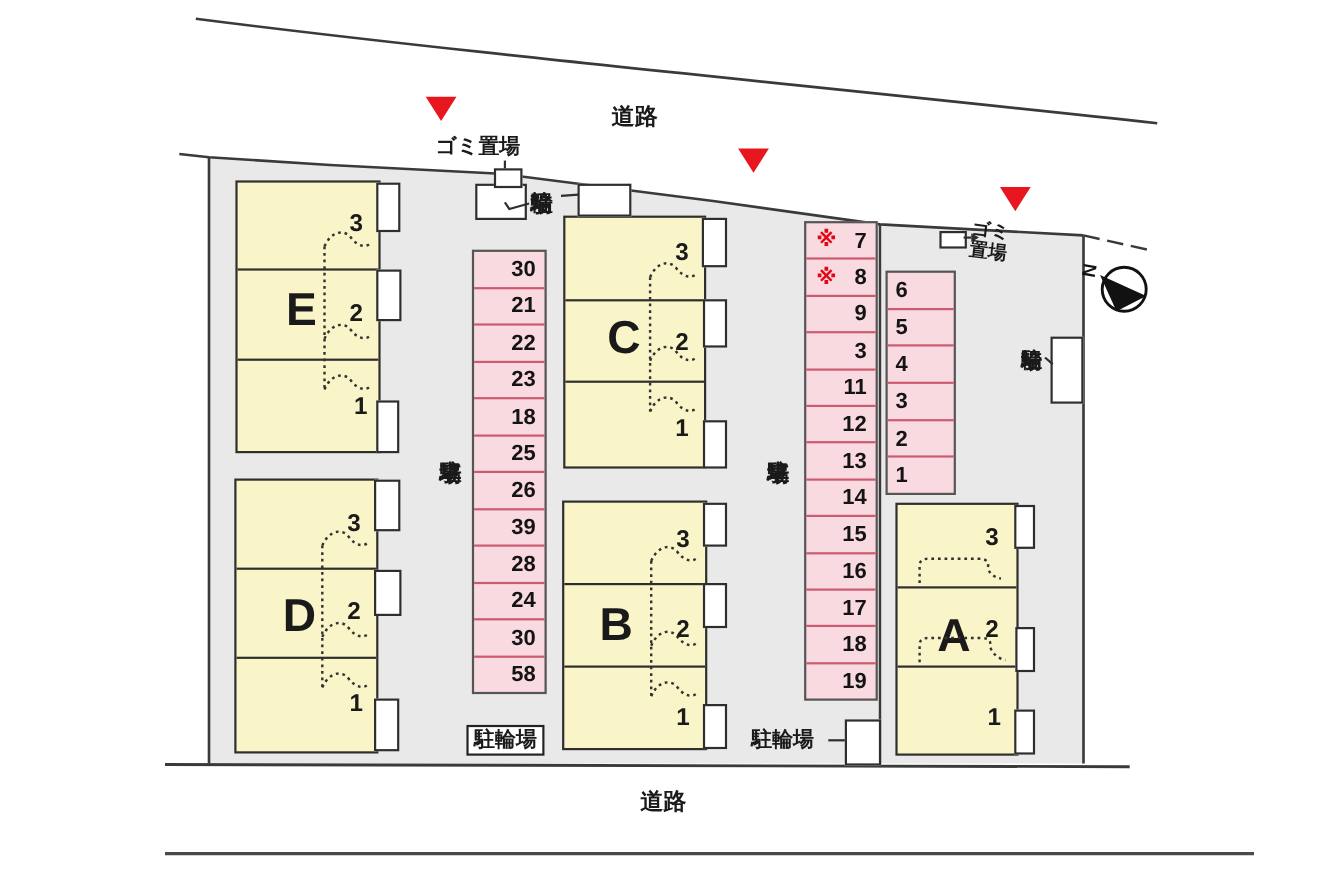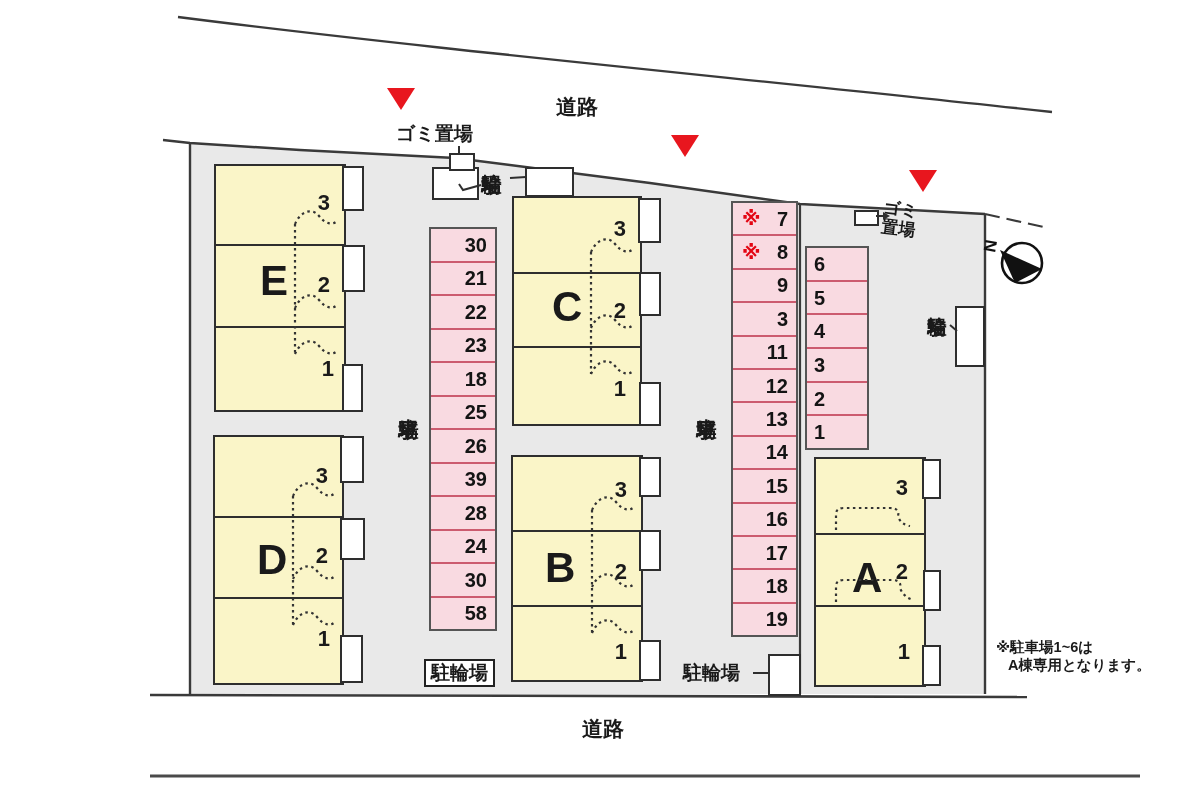--- a/index.html
+++ b/index.html
@@ -230,24 +230,20 @@
   <div class="vlabel" style="left:482px;top:157px;font-size:20px">駐輪場</div>
   <div class="hlabel" style="left:882px;top:201px;font-size:17px;transform:rotate(7deg);text-align:center;line-height:1.1">
     <span>ゴミ</span><br>
     <span>置場</span>
   </div>
   <div class="vlabel" style="left:928px;top:301px;font-size:19px">駐輪場</div>
   <div class="vlabel" style="left:399px;top:402px;font-size:20px">駐車場</div>
   <div class="vlabel" style="left:697px;top:402px;font-size:20px">駐車場</div>
   <div class="hlabel boxed" style="left:424px;top:659px;font-size:19px">駐輪場</div>
   <div class="hlabel" style="left:683px;top:662px;font-size:19px">駐輪場</div>
-  <div class="note" style="left:996px;top:638px;font-size:14.5px;color:#1a1a1a">
-    <span>※駐車場1~6は</span><br>
-    <span style="padding-left:12px">A棟専用となります。</span>
-  </div>
 
   <svg id="svg-over" width="1200" height="800" viewBox="0 0 1200 800">
     <g id="squiggles" stroke="#333" stroke-width="2.2" stroke-dasharray="2.5,3.5" fill="none">
         <path d="M295,224 V354"></path>
         <path d="M295,224 C301,210 313,208 319,216 S333,226 338,220"></path>
         <path d="M295,308 C301,294 313,292 319,300 S333,310 338,304"></path>
         <path d="M295,354 C301,340 313,338 319,346 S333,356 338,350"></path>
         <path d="M293,496 V625"></path>
         <path d="M293,496 C299,482 311,480 317,488 S331,498 336,492"></path>
         <path d="M293,579 C299,565 311,563 317,571 S331,581 336,575"></path>

